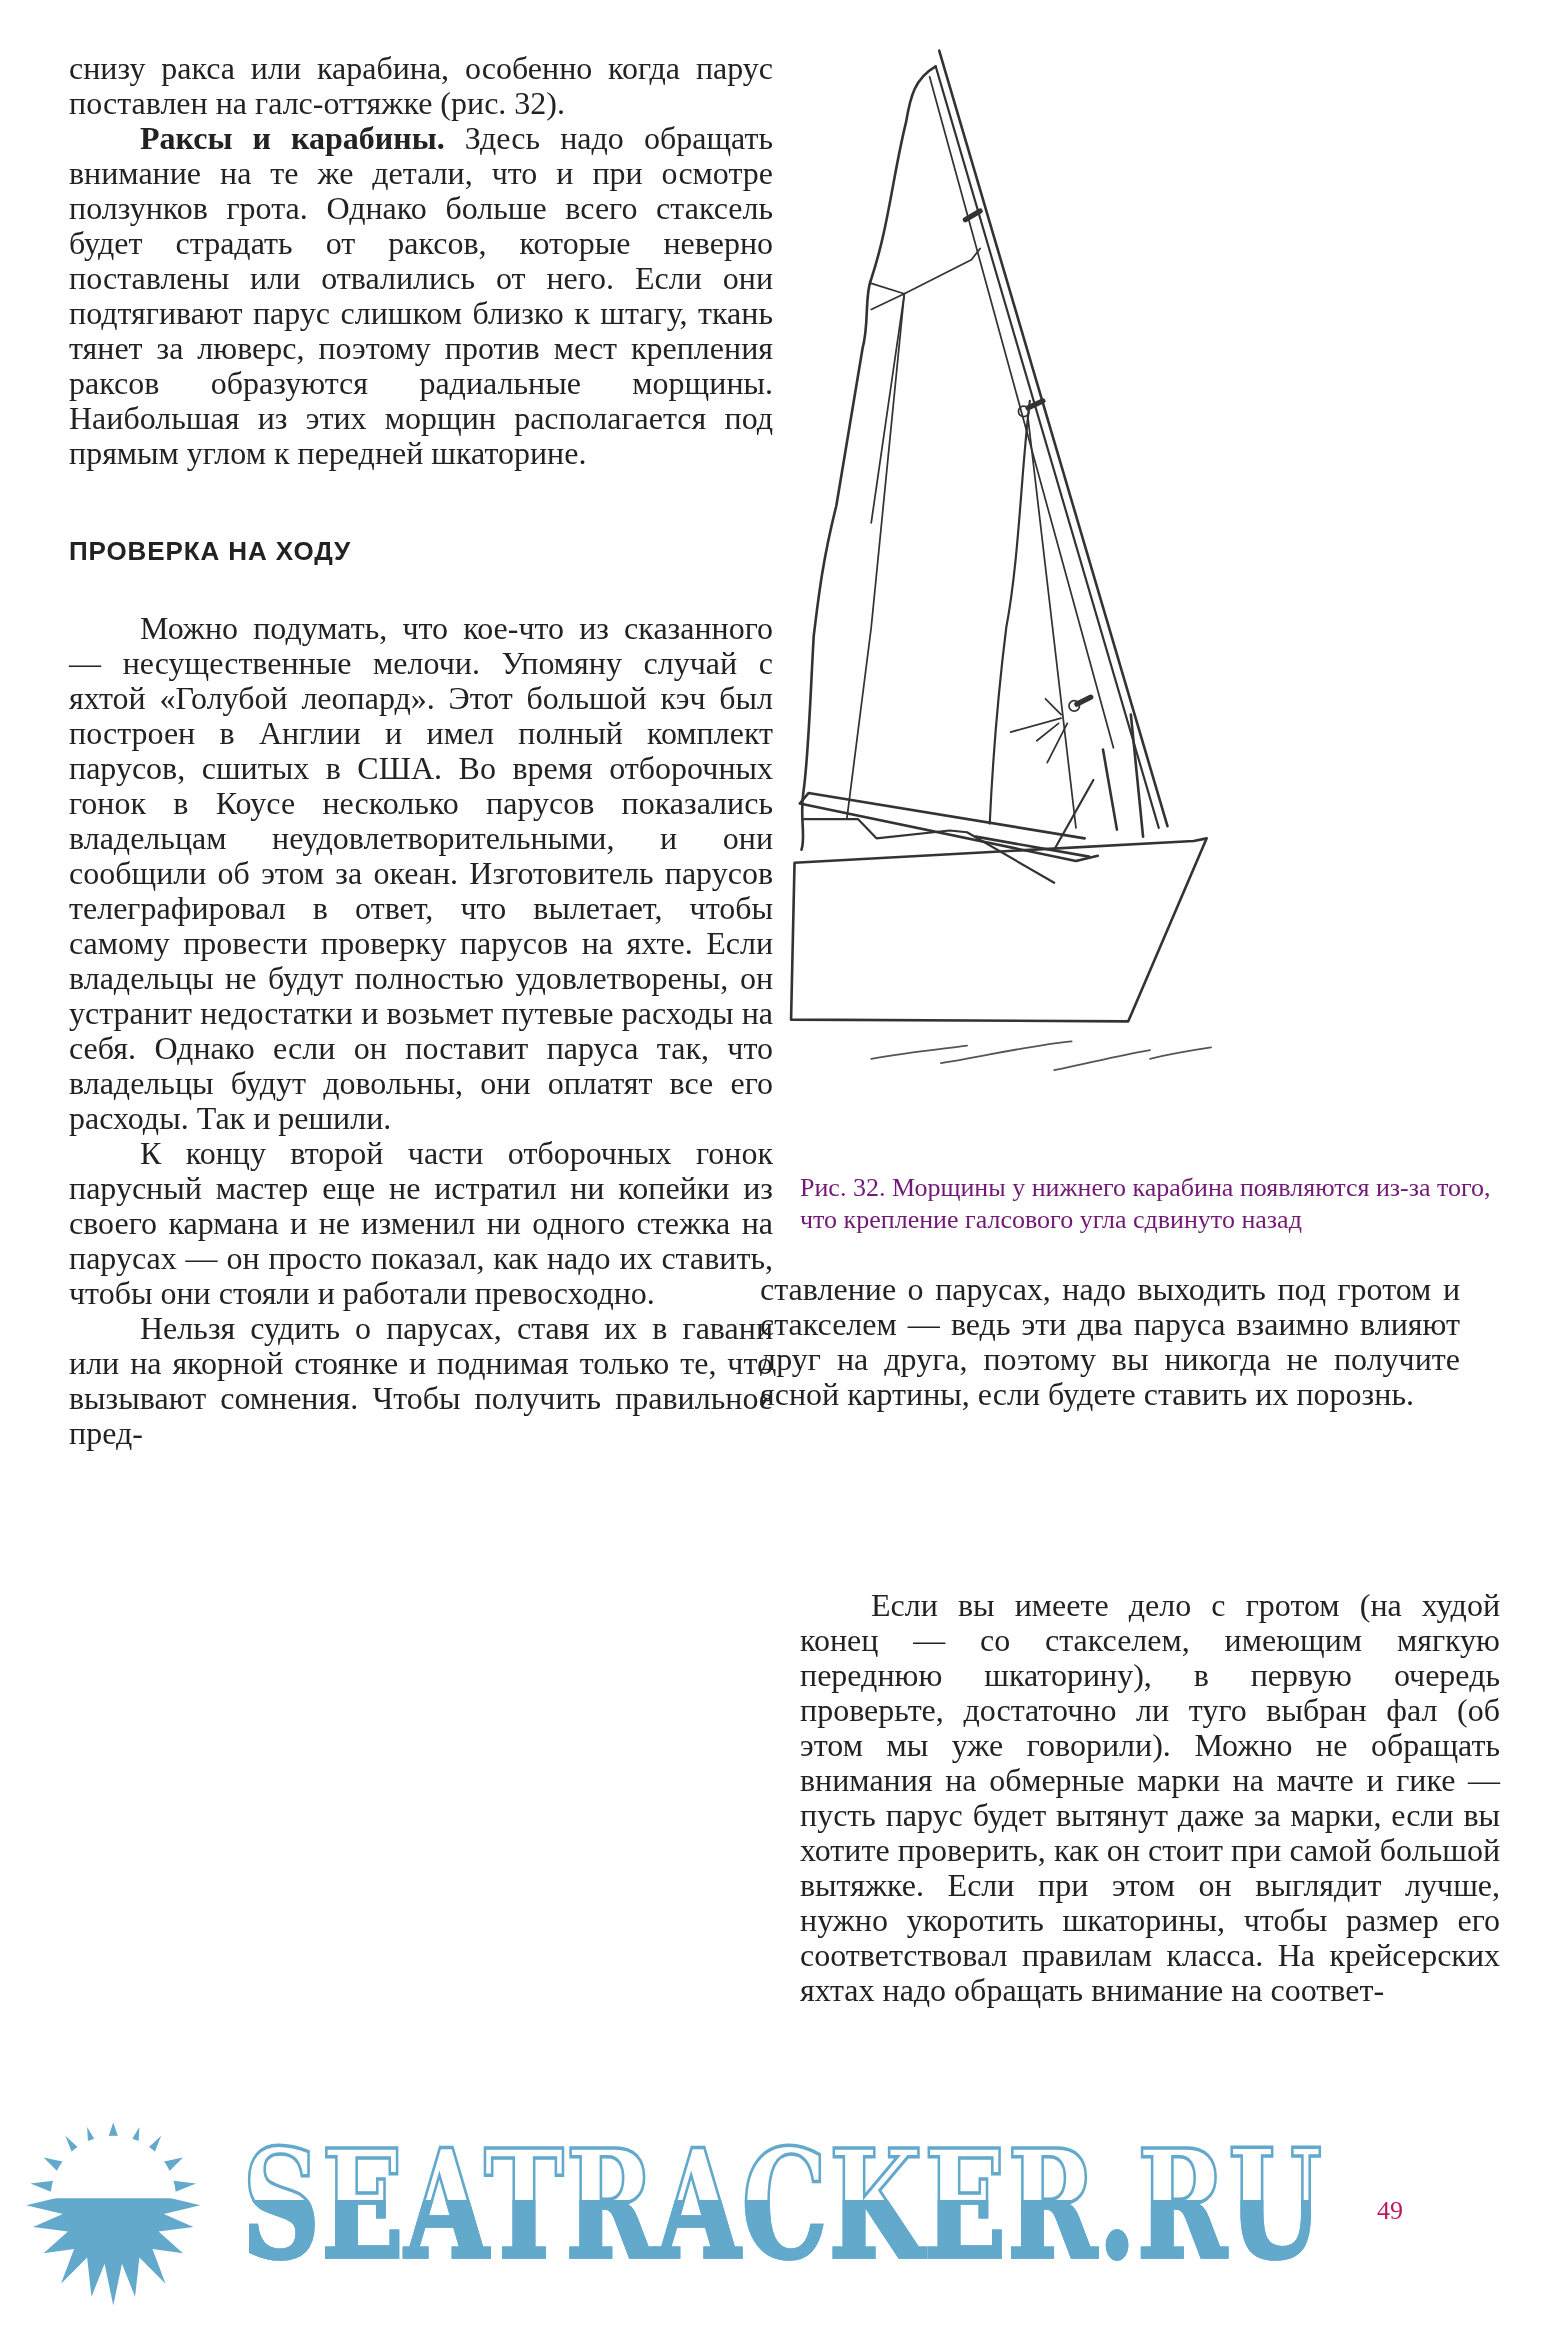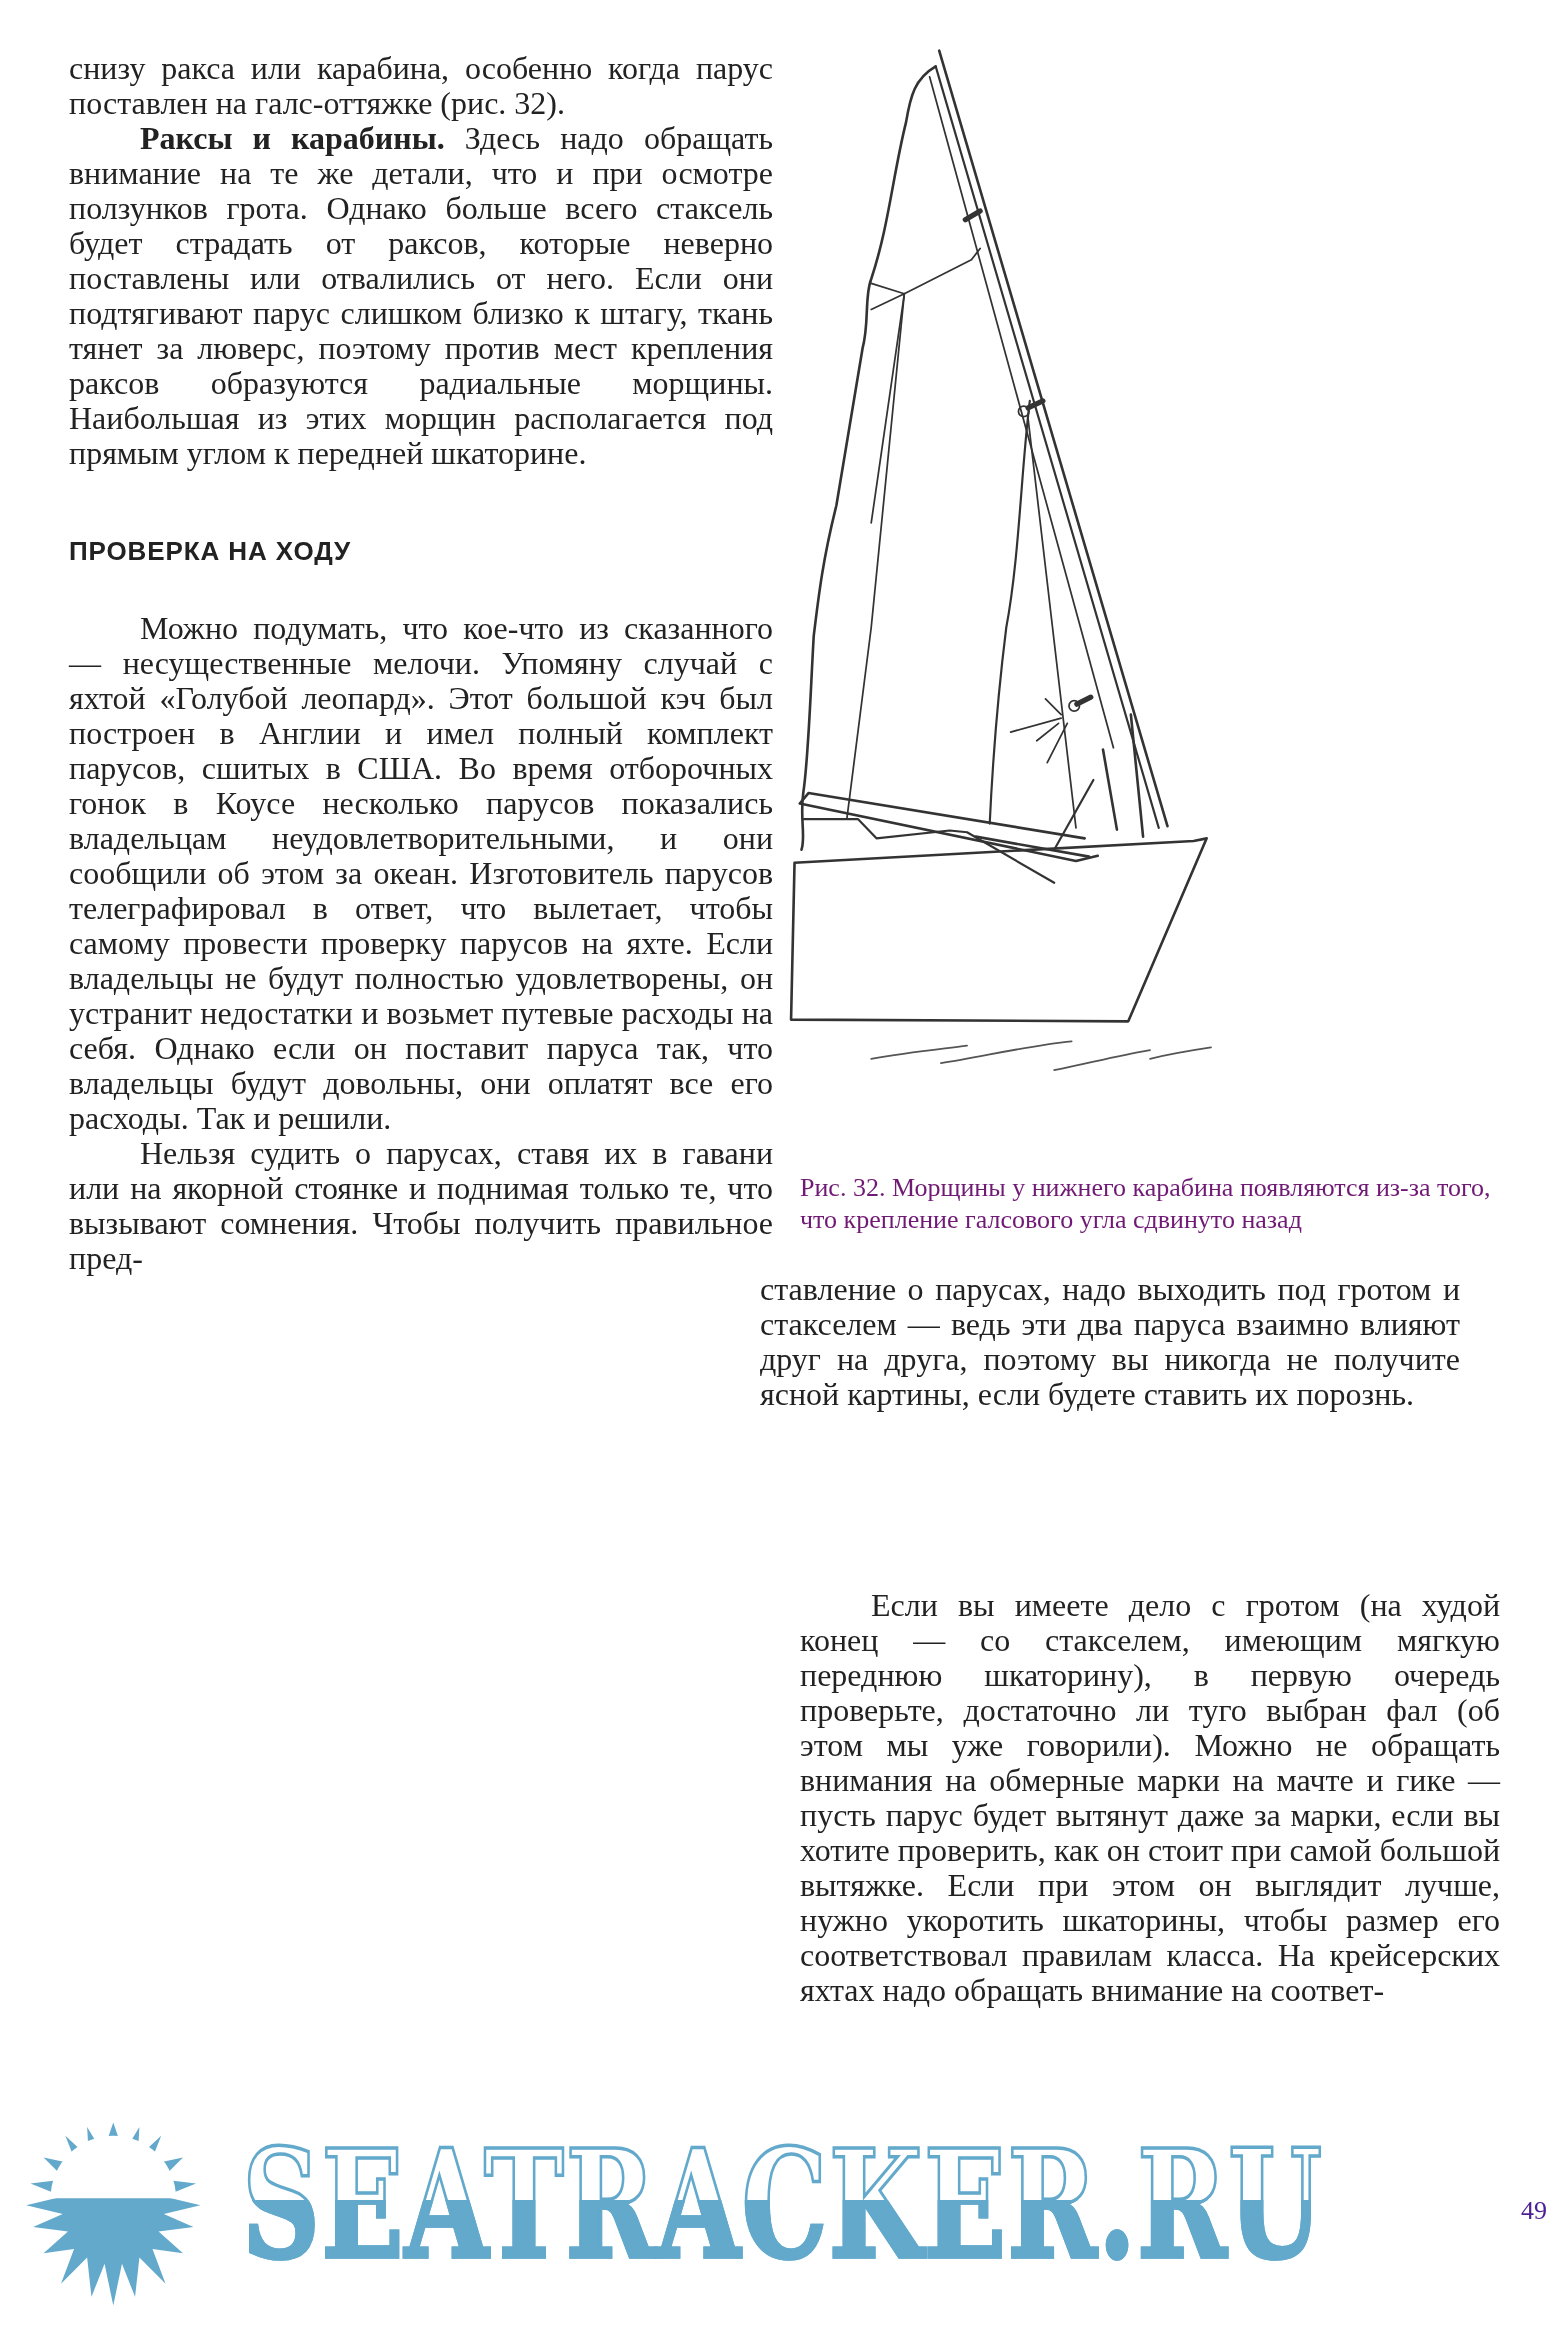--- a/index.html
+++ b/index.html
@@ -41,32 +41,33 @@
     font-family: "DejaVu Serif", serif; font-weight: bold;
     font-size: 150px; letter-spacing: 1.7px; line-height: 157px;
     color: transparent;
     -webkit-text-stroke: 3.5px #62a9cc;
     background: linear-gradient(to bottom, transparent 0%, transparent 47%, #62a9cc 47%, #62a9cc 100%);
     -webkit-background-clip: text; background-clip: text;
     transform: scaleX(0.72); transform-origin: left top;
     white-space: nowrap;
   }
   .page-number {
-    position: absolute; left: 1521px; top: 2196px;
-    font-size: 26px; color: #4c1d95;
+    position: absolute; left: 1377px; top: 2196px;
+    font-size: 26px; color: #be185d;
   }
 </style>
 </head>
 <body>
 
 <div class="col col-left">
   <p>снизу ракса или карабина, особенно когда парус поставлен на галс-оттяжке (рис. 32).</p>
   <p class="indent"><span class="runin">Раксы и карабины.</span><span> Здесь надо обращать внимание на те же детали, что и при осмотре ползунков грота. Однако больше всего стаксель будет страдать от раксов, которые неверно поставлены или отвалились от него. Если они подтягивают парус слишком близко к штагу, ткань тянет за люверс, поэтому против мест крепления раксов образуются радиальные морщины. Наибольшая из этих морщин располагается под прямым углом к передней шкаторине.</span></p>
   <div class="heading">ПРОВЕРКА НА ХОДУ</div>
   <p class="indent">Можно подумать, что кое-что из сказанного — несущественные мелочи. Упомяну случай с яхтой «Голубой леопард». Этот большой кэч был построен в Англии и имел полный комплект парусов, сшитых в США. Во время отборочных гонок в Коусе несколько парусов показались владельцам неудовлетворительными, и они сообщили об этом за океан. Изготовитель парусов телеграфировал в ответ, что вылетает, чтобы самому провести проверку парусов на яхте. Если владельцы не будут полностью удовлетворены, он устранит недостатки и возьмет путевые расходы на себя. Однако если он поставит паруса так, что владельцы будут довольны, они оплатят все его расходы. Так и решили.</p>
+  <p class="indent">К концу второй части отборочных гонок парусный мастер еще не истратил ни копейки из своего кармана и не изменил ни одного стежка на парусах — он просто показал, как надо их ставить, чтобы они стояли и работали превосходно.</p>
   <p class="indent">Нельзя судить о парусах, ставя их в гавани или на якорной стоянке и поднимая только те, что вызывают сомнения. Чтобы получить правильное пред-</p>
 </div>
 
 <svg class="figure" viewBox="0 0 895 1290" fill="none" stroke="#333" stroke-width="3" stroke-linecap="round" stroke-linejoin="round">
 
   <line x1="178" y1="18" x2="440" y2="908" stroke-width="3"></line>
   <line x1="174" y1="36" x2="430" y2="910" stroke-width="2.5"></line>
 
   <line x1="167" y1="48" x2="378" y2="818" stroke-width="2"></line>
 

